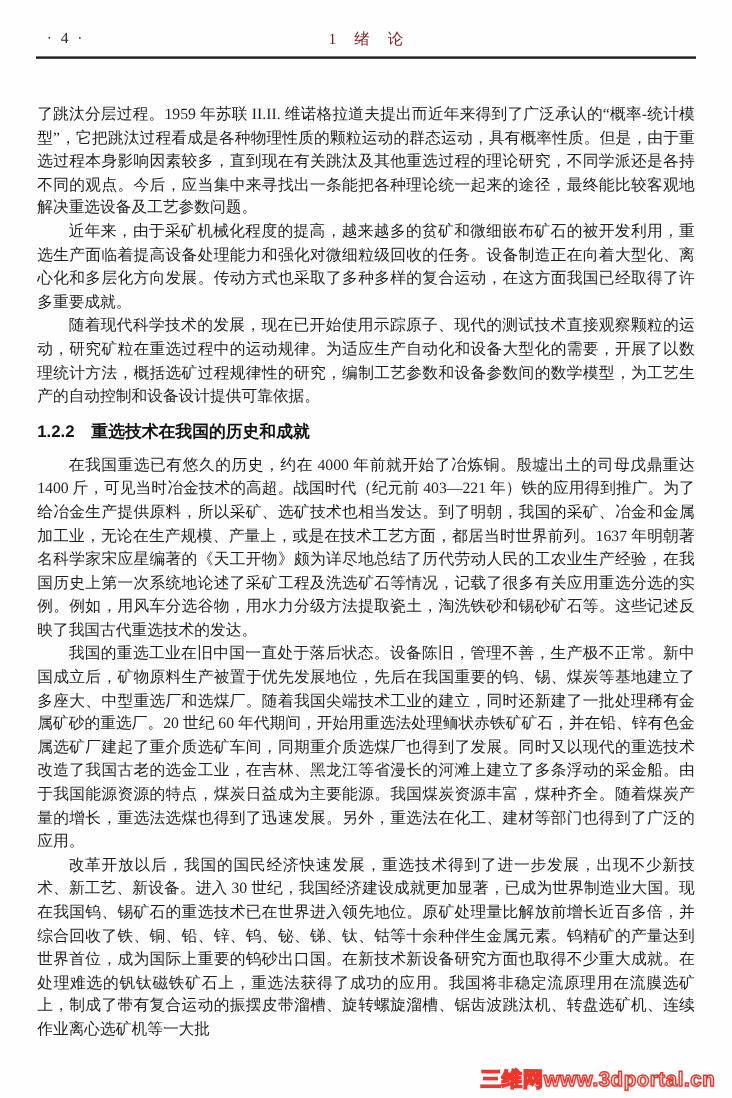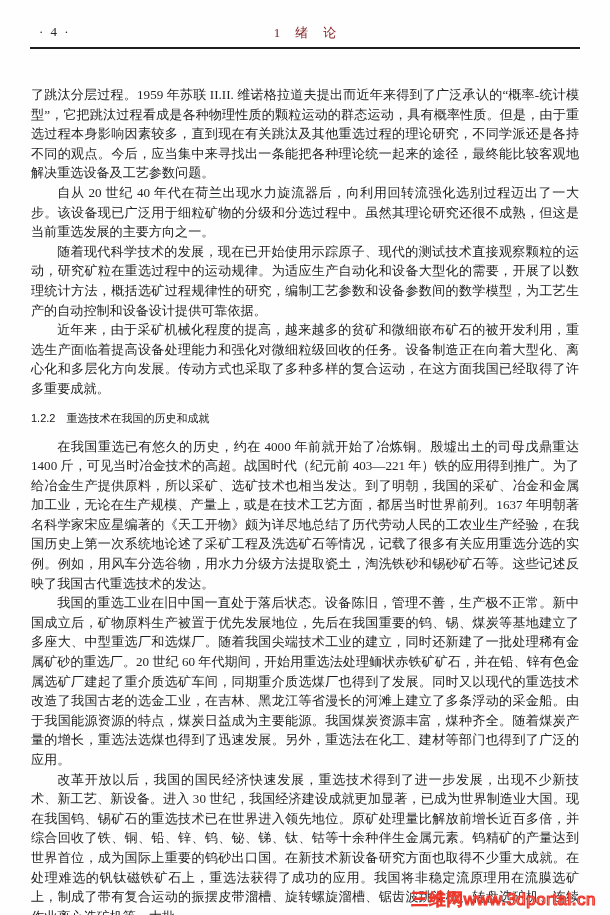--- a/index.html
+++ b/index.html
@@ -56,33 +56,33 @@
     color: #1f1f1f;
     margin-top: 27px;
   }
   .body-text p {
     margin: 0;
     text-indent: 2em;
   }
   .body-text p.no-indent { text-indent: 0; }
   .body-text h2 {
     font-family: "Liberation Sans", "DejaVu Sans", sans-serif;
-    font-size: 11px;
-    font-weight: normal;
+    font-size: 14px;
+    font-weight: bold;
     margin: 10px 0 9px 0;
     line-height: 19px;
     color: #141414;
   }
   .watermark {
     position: absolute;
     right: 14px;
     bottom: 4px;
     font-family: "Liberation Sans", "DejaVu Sans", sans-serif;
     font-size: 17px;
-    font-weight: normal;
+    font-weight: bold;
     letter-spacing: 0.5px;
     color: rgba(255, 245, 244, 0.92);
     -webkit-text-stroke: 1.2px #ee372a;
     text-shadow: 0 0 1px rgba(238, 55, 42, 0.45);
     white-space: nowrap;
   }
 </style>
 </head>
 <body>
 
@@ -90,23 +90,22 @@
 
   <div class="header">
     <span class="pagenum">· 4 ·</span>
     <span class="chapter">1 绪 论</span>
   </div>
 
   <div class="rule"></div>
 
   <div class="body-text">
     <p class="no-indent">了跳汰分层过程。1959 年苏联 II.II. 维诺格拉道夫提出而近年来得到了广泛承认的“概率-统计模型”，它把跳汰过程看成是各种物理性质的颗粒运动的群态运动，具有概率性质。但是，由于重选过程本身影响因素较多，直到现在有关跳汰及其他重选过程的理论研究，不同学派还是各持不同的观点。今后，应当集中来寻找出一条能把各种理论统一起来的途径，最终能比较客观地解决重选设备及工艺参数问题。</p>
-    <p>自从 20 世纪 40 年代在荷兰出现水力旋流器后，向利用回转流强化选别过程迈出了一大步。该设备现已广泛用于细粒矿物的分级和分选过程中。虽然其理论研究还很不成熟，但这是当前重选发展的主要方向之一。</p>
+    <p>近年来，由于采矿机械化程度的提高，越来越多的贫矿和微细嵌布矿石的被开发利用，重选生产面临着提高设备处理能力和强化对微细粒级回收的任务。设备制造正在向着大型化、离心化和多层化方向发展。传动方式也采取了多种多样的复合运动，在这方面我国已经取得了许多重要成就。</p>
     <p>随着现代科学技术的发展，现在已开始使用示踪原子、现代的测试技术直接观察颗粒的运动，研究矿粒在重选过程中的运动规律。为适应生产自动化和设备大型化的需要，开展了以数理统计方法，概括选矿过程规律性的研究，编制工艺参数和设备参数间的数学模型，为工艺生产的自动控制和设备设计提供可靠依据。</p>
-    <p>近年来，由于采矿机械化程度的提高，越来越多的贫矿和微细嵌布矿石的被开发利用，重选生产面临着提高设备处理能力和强化对微细粒级回收的任务。设备制造正在向着大型化、离心化和多层化方向发展。传动方式也采取了多种多样的复合运动，在这方面我国已经取得了许多重要成就。</p>
     <h2>1.2.2　重选技术在我国的历史和成就</h2>
     <p>在我国重选已有悠久的历史，约在 4000 年前就开始了冶炼铜。殷墟出土的司母戊鼎重达 1400 斤，可见当时冶金技术的高超。战国时代（纪元前 403—221 年）铁的应用得到推广。为了给冶金生产提供原料，所以采矿、选矿技术也相当发达。到了明朝，我国的采矿、冶金和金属加工业，无论在生产规模、产量上，或是在技术工艺方面，都居当时世界前列。1637 年明朝著名科学家宋应星编著的《天工开物》颇为详尽地总结了历代劳动人民的工农业生产经验，在我国历史上第一次系统地论述了采矿工程及洗选矿石等情况，记载了很多有关应用重选分选的实例。例如，用风车分选谷物，用水力分级方法提取瓷土，淘洗铁砂和锡砂矿石等。这些记述反映了我国古代重选技术的发达。</p>
     <p>我国的重选工业在旧中国一直处于落后状态。设备陈旧，管理不善，生产极不正常。新中国成立后，矿物原料生产被置于优先发展地位，先后在我国重要的钨、锡、煤炭等基地建立了多座大、中型重选厂和选煤厂。随着我国尖端技术工业的建立，同时还新建了一批处理稀有金属矿砂的重选厂。20 世纪 60 年代期间，开始用重选法处理鲕状赤铁矿矿石，并在铅、锌有色金属选矿厂建起了重介质选矿车间，同期重介质选煤厂也得到了发展。同时又以现代的重选技术改造了我国古老的选金工业，在吉林、黑龙江等省漫长的河滩上建立了多条浮动的采金船。由于我国能源资源的特点，煤炭日益成为主要能源。我国煤炭资源丰富，煤种齐全。随着煤炭产量的增长，重选法选煤也得到了迅速发展。另外，重选法在化工、建材等部门也得到了广泛的应用。</p>
     <p>改革开放以后，我国的国民经济快速发展，重选技术得到了进一步发展，出现不少新技术、新工艺、新设备。进入 30 世纪，我国经济建设成就更加显著，已成为世界制造业大国。现在我国钨、锡矿石的重选技术已在世界进入领先地位。原矿处理量比解放前增长近百多倍，并综合回收了铁、铜、铅、锌、钨、铋、锑、钛、钴等十余种伴生金属元素。钨精矿的产量达到世界首位，成为国际上重要的钨砂出口国。在新技术新设备研究方面也取得不少重大成就。在处理难选的钒钛磁铁矿石上，重选法获得了成功的应用。我国将非稳定流原理用在流膜选矿上，制成了带有复合运动的振摆皮带溜槽、旋转螺旋溜槽、锯齿波跳汰机、转盘选矿机、连续作业离心选矿机等一大批</p>
   </div>
 
   <div class="watermark">三维网www.3dportal.cn</div>
 
 </div>
 

